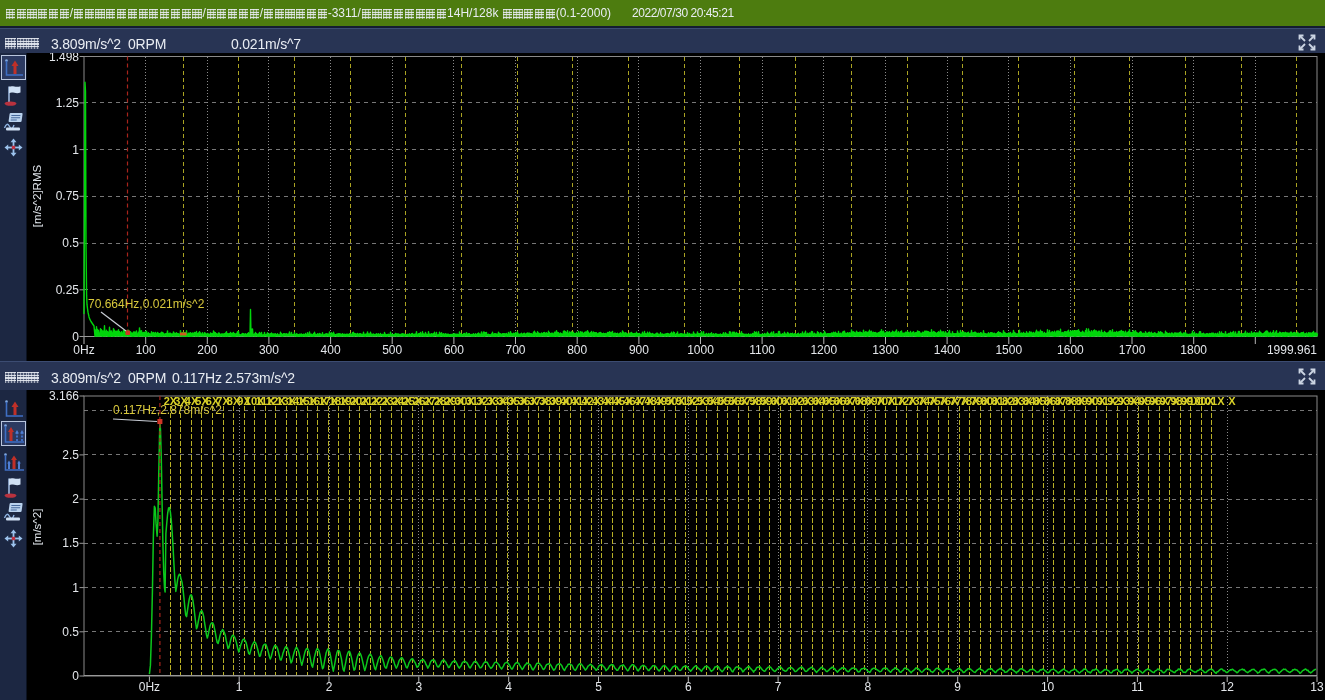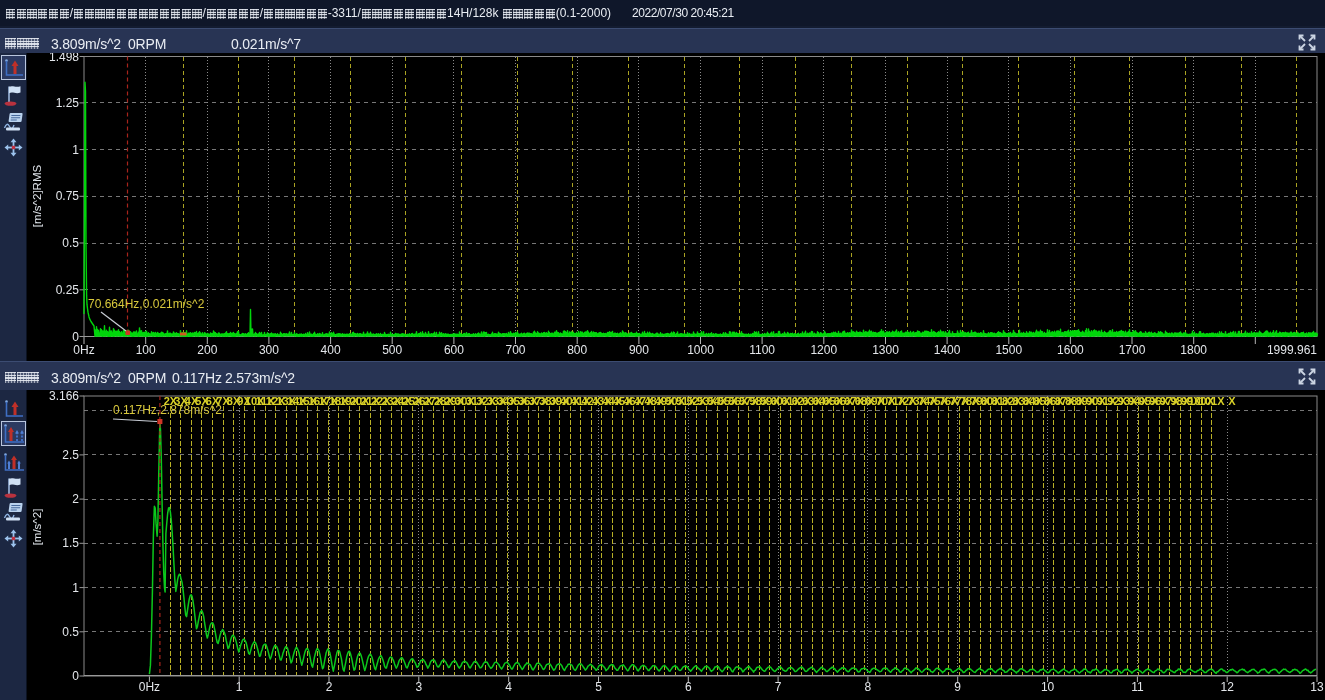--- a/index.html
+++ b/index.html
@@ -1,16 +1,16 @@
 <!DOCTYPE html>
 <html><head><meta charset="utf-8"><style>
 *{margin:0;padding:0;box-sizing:border-box}
 html,body{width:1325px;height:700px;overflow:hidden;background:#000;font-family:"Liberation Sans",sans-serif}
 .bar{position:absolute;left:0;width:1325px;color:#e9edf3}
-#titlebar{top:0;height:26px;background:#0f172a}
+#titlebar{top:0;height:26px;background:#4d7c0f}
 #bar2{top:28px;height:25px;background:#283454;border-top:1px solid #3c4c72;box-sizing:border-box}
 #bar3{top:361px;height:29px;background:#283454;border-top:1px solid #3c4c72;box-sizing:border-box}
 #sep1{position:absolute;top:26px;height:2px;left:0;width:1325px;background:#131c31}
 .titletxt{position:absolute;left:5px;top:6px;font-size:12px;letter-spacing:0;white-space:nowrap}
 .titletxt s{text-decoration:none;vertical-align:2px}
 i.c{display:inline-block;width:9.1px;height:10.5px;margin:0 .85px;background:repeating-linear-gradient(180deg,rgba(233,237,244,.9) 0 1.1px,rgba(233,237,244,.18) 1.1px 2.6px),repeating-linear-gradient(90deg,rgba(233,237,244,.55) 0 1px,transparent 1px 3px)}
 i.c2{display:inline-block;width:10.6px;height:11px;margin:0 .45px;background:repeating-linear-gradient(180deg,rgba(233,237,244,.9) 0 1.2px,rgba(233,237,244,.18) 1.2px 2.7px),repeating-linear-gradient(90deg,rgba(233,237,244,.55) 0 1px,transparent 1px 3px)}
 .bt{position:absolute;font-size:14px;letter-spacing:-0.2px;color:#e9edf3;white-space:nowrap}
 .chart{position:absolute;left:0;width:1325px;background:#000}
 #chart1{top:53px;height:380px}

